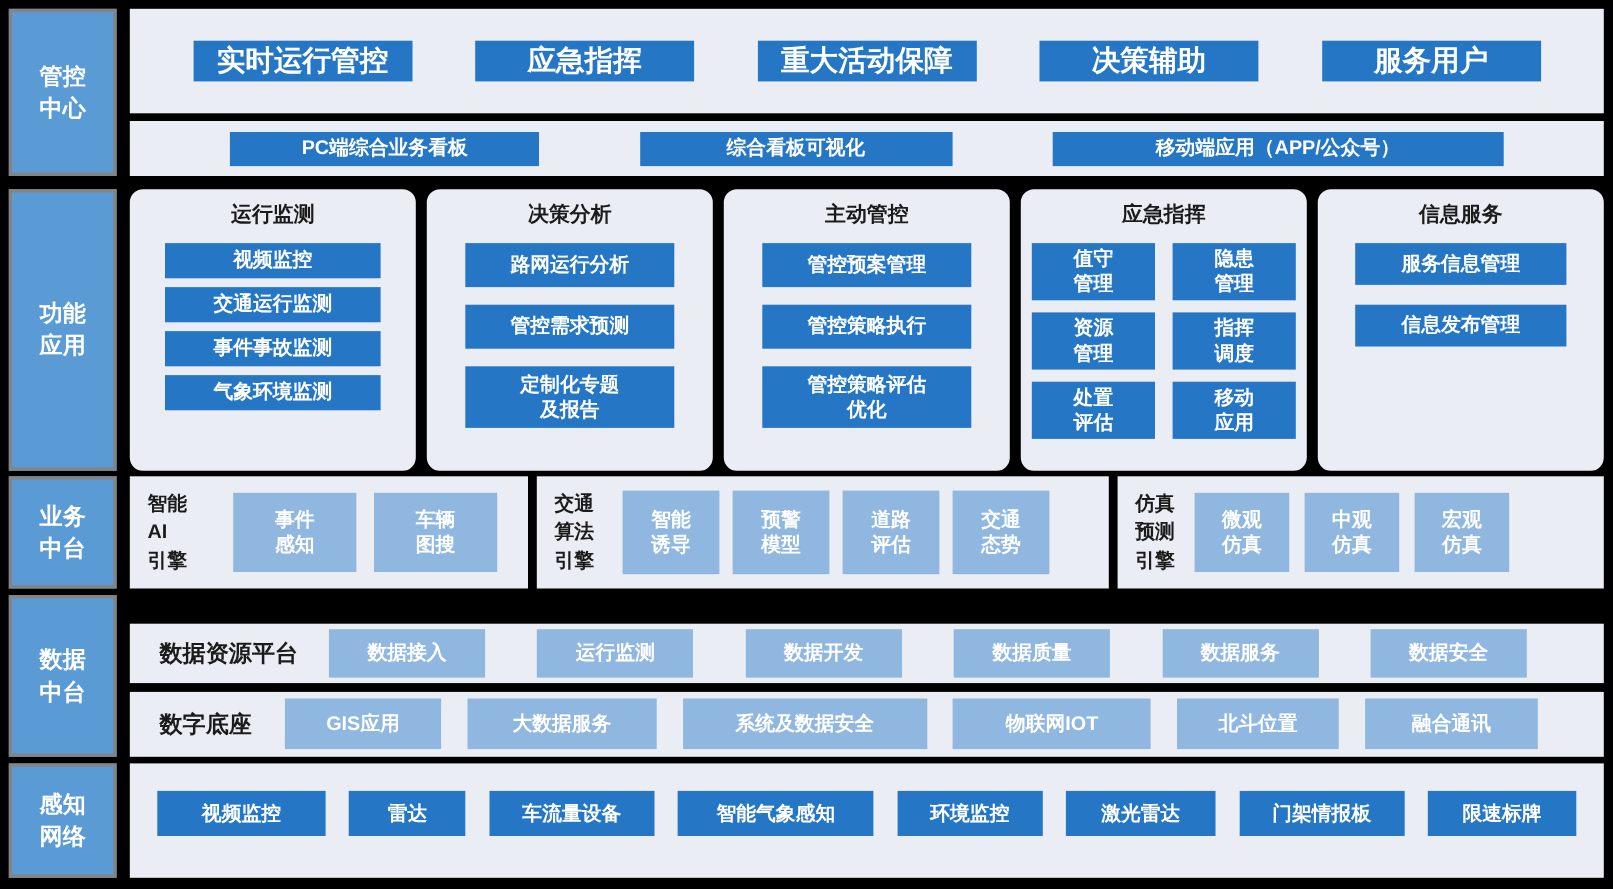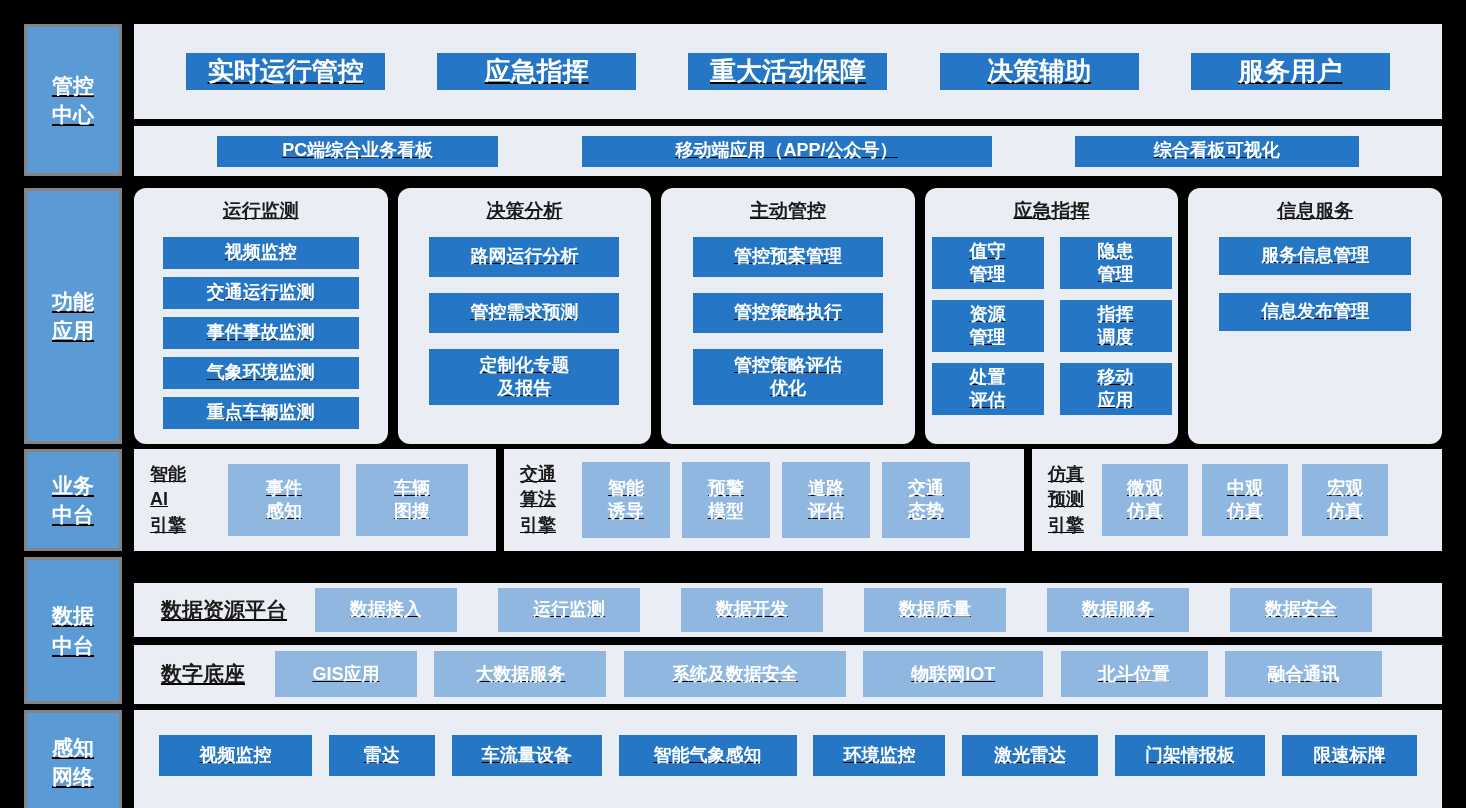--- a/index.html
+++ b/index.html
@@ -5,21 +5,21 @@
   :root{
     --dark-blue:#2577C5;
     --light-blue:#8FB7E0;
     --label-blue:#5B9BD5;
     --panel-bg:#EBEDF4;
     --ink:#1b1b1b;
   }
   *{box-sizing:border-box;margin:0;padding:0;}
   html,body{background:#000;}
   body{font-family:"Liberation Sans","DejaVu Sans",sans-serif;}
-  .stage{position:relative;width:1466px;height:808px;background:#000;padding:24px;overflow:hidden;text-decoration:underline;}
+  .stage{position:relative;width:1466px;height:808px;background:#000;padding:8px;overflow:hidden;}
   .row{display:flex;width:100%;}
   .side{width:98px;flex:0 0 98px;background:var(--label-blue);border:3px solid #848484;
         color:#fff;font-weight:700;font-size:21px;line-height:1.4;text-align:center;
         display:flex;align-items:center;justify-content:center;white-space:pre-line;}
   .content{flex:1;margin-left:12px;display:flex;flex-direction:column;}
   .panel{background:var(--panel-bg);}
   .hrow{display:flex;align-items:center;justify-content:space-evenly;}
   .btn{display:flex;align-items:center;justify-content:center;text-align:center;
        color:#fff;font-weight:700;white-space:pre-line;line-height:1.3;cursor:pointer;}
   .dark{background:var(--dark-blue);}
@@ -52,39 +52,38 @@
     <div class="content">
       <div class="panel hrow" style="height:95px">
         <div class="btn dark f19" style="width:199px;height:37px">实时运行管控</div>
         <div class="btn dark f19" style="width:199px;height:37px">应急指挥</div>
         <div class="btn dark f19" style="width:199px;height:37px">重大活动保障</div>
         <div class="btn dark f19" style="width:199px;height:37px">决策辅助</div>
         <div class="btn dark f19" style="width:199px;height:37px">服务用户</div>
       </div>
       <div class="panel hrow" style="height:50px;margin-top:7px">
         <div class="btn dark f18" style="width:281px;height:31px">PC端综合业务看板</div>
+        <div class="btn dark f18" style="width:284px;height:31px">综合看板可视化</div>
         <div class="btn dark f18" style="width:410px;height:31px">移动端应用（APP/公众号）</div>
-        <div class="btn dark f18" style="width:284px;height:31px">综合看板可视化</div>
       </div>
     </div>
   </div>
 
   <div class="row" style="height:256px;margin-top:12px">
     <div class="side">功能
 应用</div>
     <div class="content cols" style="flex-direction:row">
 
       <div class="col">
         <div class="col-title">运行监测</div>
         <div class="vbtns" style="gap:8px">
           <div class="btn dark f18" style="width:196px;height:32px">视频监控</div>
           <div class="btn dark f18" style="width:196px;height:32px">交通运行监测</div>
           <div class="btn dark f18" style="width:196px;height:32px">事件事故监测</div>
           <div class="btn dark f18" style="width:196px;height:32px">气象环境监测</div>
-          <div class="btn dark f18" style="width:196px;height:32px">重点车辆监测</div>
         </div>
       </div>
 
       <div class="col">
         <div class="col-title">决策分析</div>
         <div class="vbtns" style="gap:16px">
           <div class="btn dark f18" style="width:190px;height:40px">路网运行分析</div>
           <div class="btn dark f18" style="width:190px;height:40px">管控需求预测</div>
           <div class="btn dark f18" style="width:190px;height:56px">定制化专题
 及报告</div>

